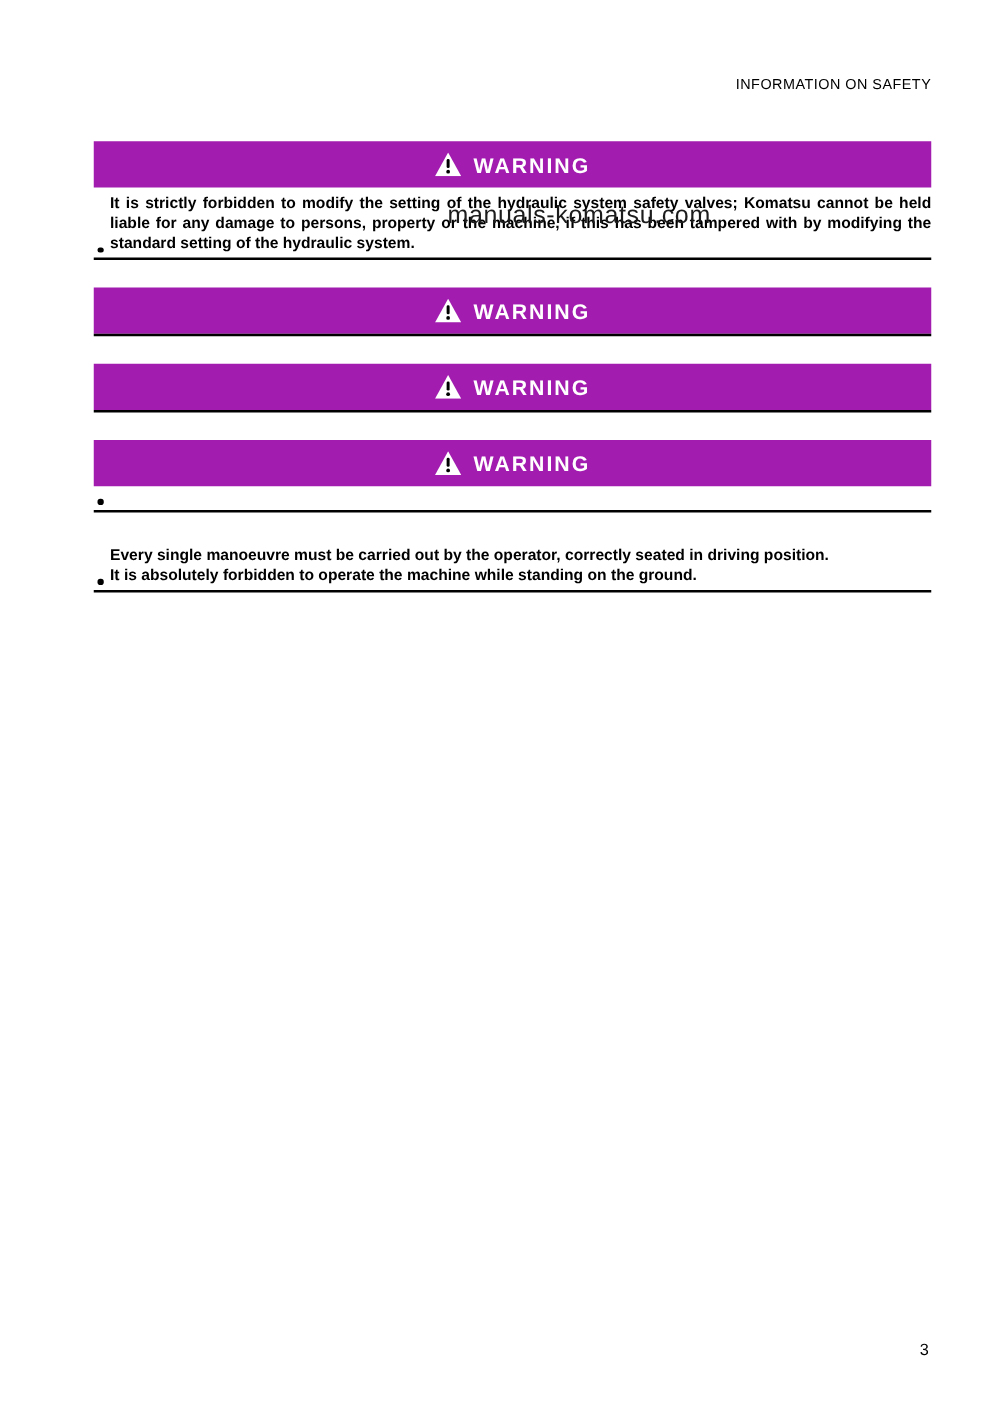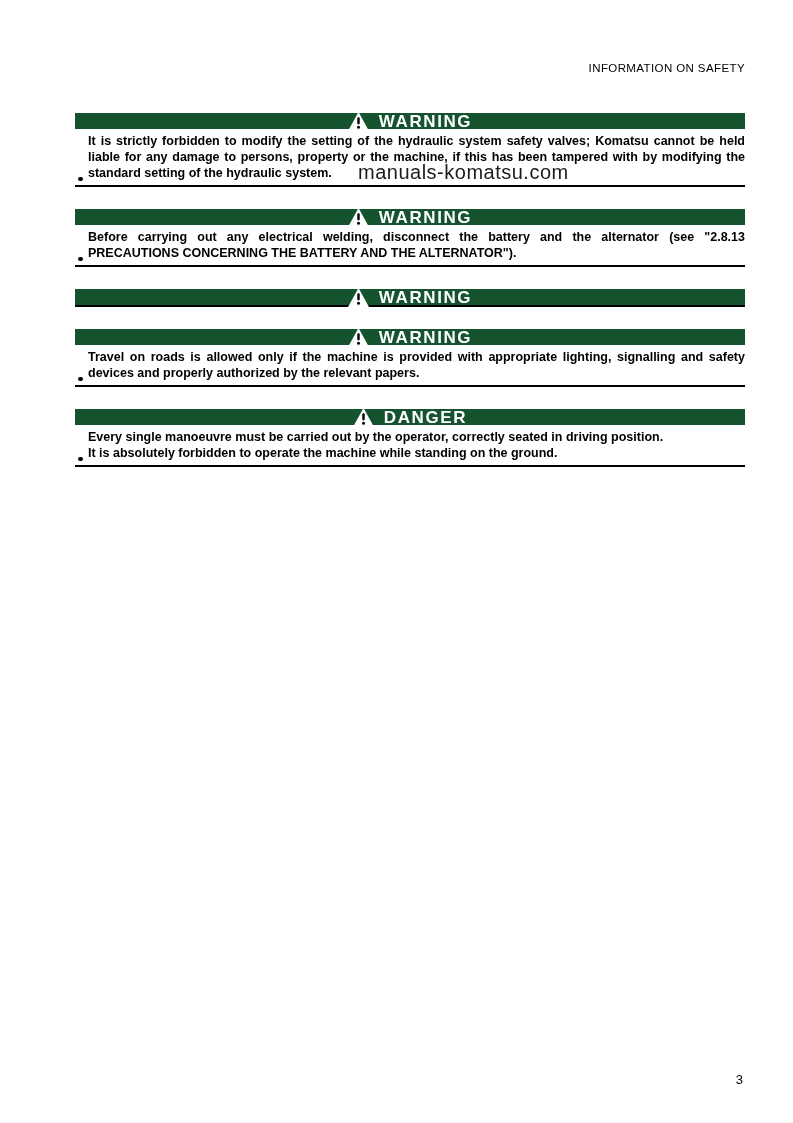--- a/index.html
+++ b/index.html
@@ -27,22 +27,22 @@
   .content {
     position: absolute;
     left: 75px;
     top: 113px;
     width: 670px;
   }
   .notice {
     margin-bottom: 22px;
   }
   .notice-bar {
-    height: 16px;
-    background: #14532d;
+    height: 37px;
+    background: #a21caf;
     color: #ffffff;
     display: flex;
     align-items: center;
     justify-content: center;
     gap: 10px;
   }
   .notice-title {
     font-weight: bold;
     font-size: 17px;
     letter-spacing: 1.6px;
@@ -140,78 +140,59 @@
     <div class="notice-bar">
       <span class="tri-icon">
         <svg width="21" height="19" viewBox="0 0 21 19">
           <path d="M10.5 0 L21 19 H0 Z" fill="#ffffff"></path>
           <rect x="9.3" y="5.2" width="2.4" height="7.2" rx="1.1" fill="#000000"></rect>
           <circle cx="10.5" cy="15.3" r="1.5" fill="#000000"></circle>
         </svg>
       </span>
       <span class="notice-title">WARNING</span>
     </div>
+    <div class="rule"></div>
+  </section>
+
+  <section class="notice">
+    <div class="notice-bar">
+      <span class="tri-icon">
+        <svg width="21" height="19" viewBox="0 0 21 19">
+          <path d="M10.5 0 L21 19 H0 Z" fill="#ffffff"></path>
+          <rect x="9.3" y="5.2" width="2.4" height="7.2" rx="1.1" fill="#000000"></rect>
+          <circle cx="10.5" cy="15.3" r="1.5" fill="#000000"></circle>
+        </svg>
+      </span>
+      <span class="notice-title">WARNING</span>
+    </div>
+    <div class="rule"></div>
+  </section>
+
+  <section class="notice">
+    <div class="notice-bar">
+      <span class="tri-icon">
+        <svg width="21" height="19" viewBox="0 0 21 19">
+          <path d="M10.5 0 L21 19 H0 Z" fill="#ffffff"></path>
+          <rect x="9.3" y="5.2" width="2.4" height="7.2" rx="1.1" fill="#000000"></rect>
+          <circle cx="10.5" cy="15.3" r="1.5" fill="#000000"></circle>
+        </svg>
+      </span>
+      <span class="notice-title">WARNING</span>
+    </div>
     <div class="notice-body">
       <div class="bullet-item">
         <span class="bullet-marker"></span>
         <div class="bullet-text">
-          <p>Before carrying out any electrical welding, disconnect the battery and the alternator (see "2.8.13 PRECAUTIONS CONCERNING THE BATTERY AND THE ALTERNATOR").</p>
         </div>
       </div>
     </div>
     <div class="rule"></div>
   </section>
 
   <section class="notice">
-    <div class="notice-bar">
-      <span class="tri-icon">
-        <svg width="21" height="19" viewBox="0 0 21 19">
-          <path d="M10.5 0 L21 19 H0 Z" fill="#ffffff"></path>
-          <rect x="9.3" y="5.2" width="2.4" height="7.2" rx="1.1" fill="#000000"></rect>
-          <circle cx="10.5" cy="15.3" r="1.5" fill="#000000"></circle>
-        </svg>
-      </span>
-      <span class="notice-title">WARNING</span>
-    </div>
-    <div class="rule"></div>
-  </section>
-
-  <section class="notice">
-    <div class="notice-bar">
-      <span class="tri-icon">
-        <svg width="21" height="19" viewBox="0 0 21 19">
-          <path d="M10.5 0 L21 19 H0 Z" fill="#ffffff"></path>
-          <rect x="9.3" y="5.2" width="2.4" height="7.2" rx="1.1" fill="#000000"></rect>
-          <circle cx="10.5" cy="15.3" r="1.5" fill="#000000"></circle>
-        </svg>
-      </span>
-      <span class="notice-title">WARNING</span>
-    </div>
-    <div class="notice-body">
-      <div class="bullet-item">
-        <span class="bullet-marker"></span>
-        <div class="bullet-text">
-          <p>Travel on roads is allowed only if the machine is provided with appropriate lighting, signalling and safety devices and properly authorized by the relevant papers.</p>
-        </div>
-      </div>
-    </div>
-    <div class="rule"></div>
-  </section>
-
-  <section class="notice">
-    <div class="notice-bar">
-      <span class="tri-icon">
-        <svg width="21" height="19" viewBox="0 0 21 19">
-          <path d="M10.5 0 L21 19 H0 Z" fill="#ffffff"></path>
-          <rect x="9.3" y="5.2" width="2.4" height="7.2" rx="1.1" fill="#000000"></rect>
-          <circle cx="10.5" cy="15.3" r="1.5" fill="#000000"></circle>
-        </svg>
-      </span>
-      <span class="notice-title">DANGER</span>
-    </div>
     <div class="notice-body">
       <div class="bullet-item">
         <span class="bullet-marker"></span>
         <div class="bullet-text">
           <p>Every single manoeuvre must be carried out by the operator, correctly seated in driving position.</p>
           <p>It is absolutely forbidden to operate the machine while standing on the ground.</p>
         </div>
       </div>
     </div>
     <div class="rule"></div>

